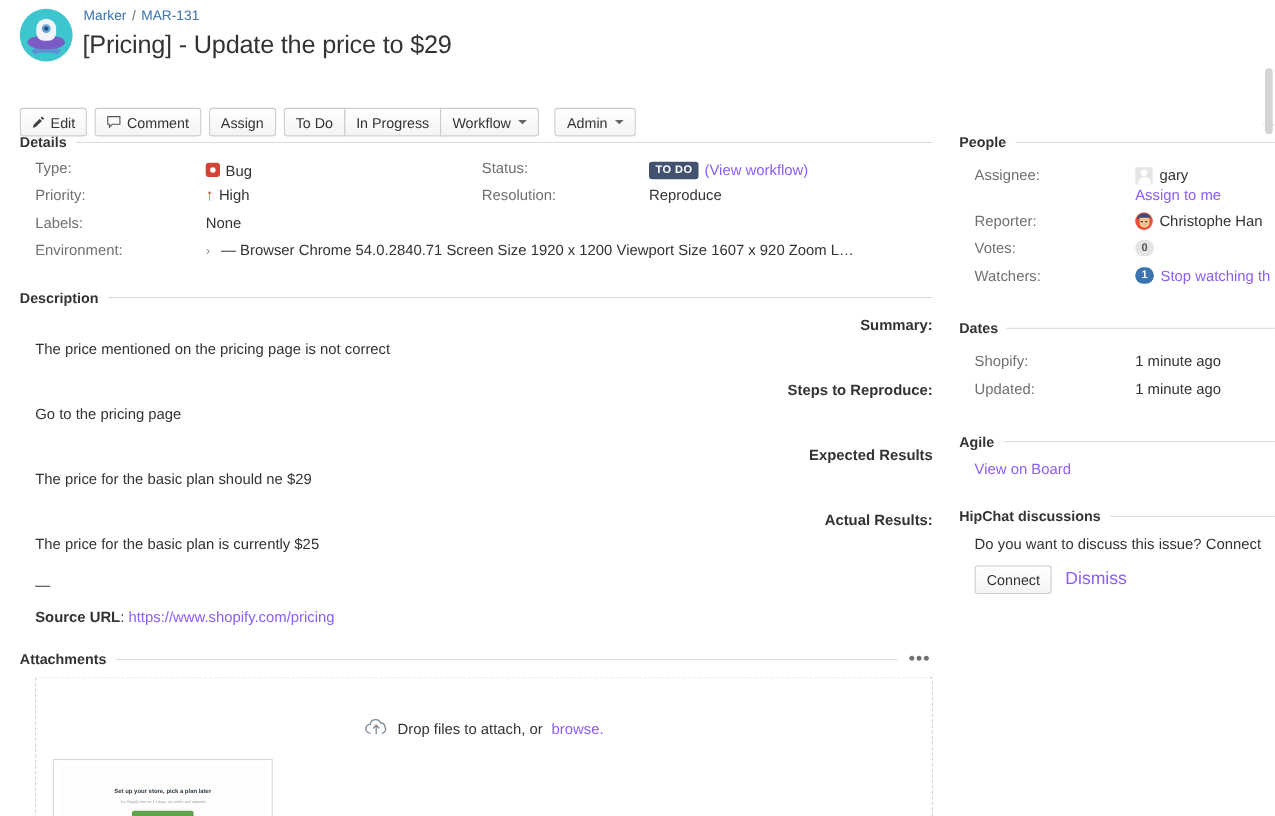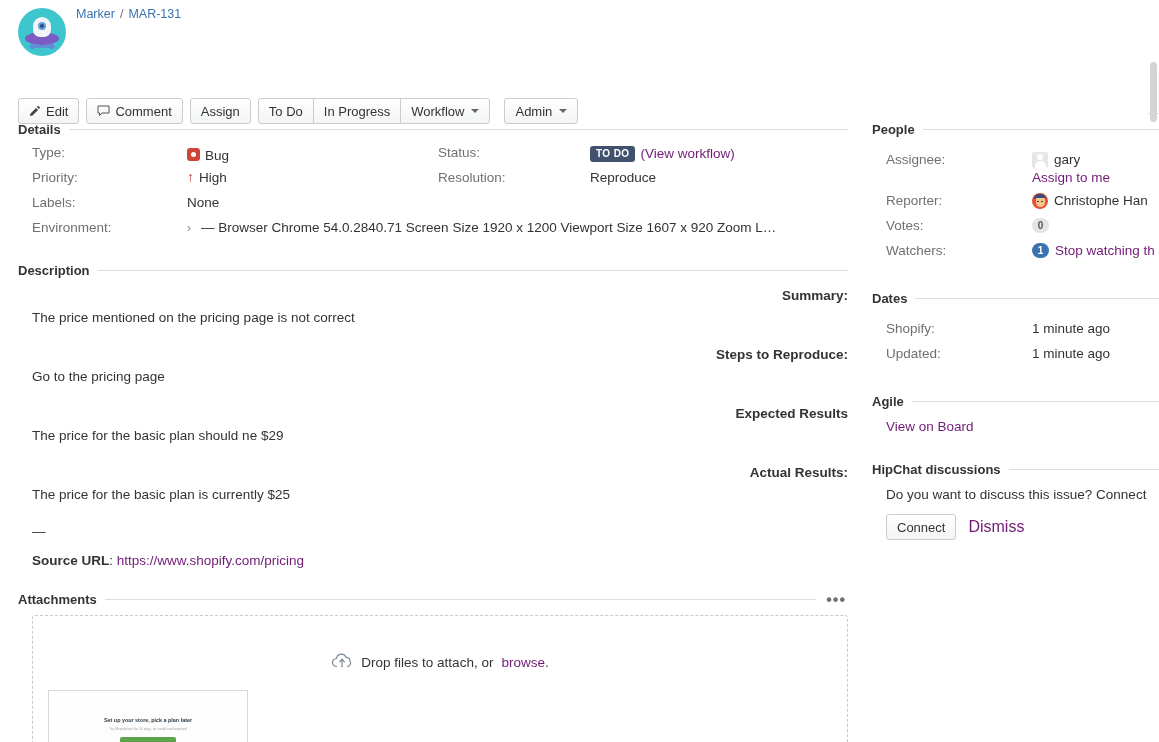--- a/index.html
+++ b/index.html
@@ -95,21 +95,21 @@
     display: inline-flex; align-items: center; justify-content: center; flex: none;
   }
   .icon-bug i { width: 5px; height: 5px; border-radius: 50%; background: #fff; display:block; }
   .icon-high { color: #d04437; font-size: 14px; font-weight: bold; line-height: 1; flex: none; }
 
   .badge-status {
     display: inline-block; background: #42526e; color: #fff;
     font-size: 10px; font-weight: bold; letter-spacing: .4px;
     padding: 2px 6px 2px 6px; border-radius: 3px; line-height: 12px;
   }
-  .lnk { color: #701a75; text-decoration: none; }
+  .lnk { color: #8b5cf6; text-decoration: none; }
 
   .env-row { display: flex; align-items: baseline; font-size: 13.5px; }
   .env-chevron { color: #8c8c8c; font-size: 12px; width: 14px; flex: none; }
   .env-text {
     color: #333; white-space: nowrap; overflow: hidden; text-overflow: ellipsis;
     max-width: 600px;
   }
 
   
   .desc { padding-left: 14px; font-size: 13.5px; line-height: 19px; }
@@ -187,20 +187,21 @@
       <div class="ufo-base"></div>
       <div class="ufo-body"></div>
       <div class="ufo-dome"></div>
       <div class="ufo-eye"></div>
     </div>
 
     <div class="breadcrumb">
       <a href="#">Marker</a><span class="sep">/</span><a href="#">MAR-131</a>
     </div>
 
+    <div class="issue-title">[Pricing] - Update the price to $29</div>
   </div>
 
   <div class="toolbar">
     <button class="btn">
       <span class="ico-pencil">
         <svg width="12" height="12" viewBox="0 0 12 12">
             <path d="M9.2 0.8l2 2-1.3 1.3-2-2zM7.1 2.9l2 2-5.6 5.6-2.6 0.6 0.6-2.6z" fill="#444"></path>
           </svg>
       </span>
       <span>Edit</span>

